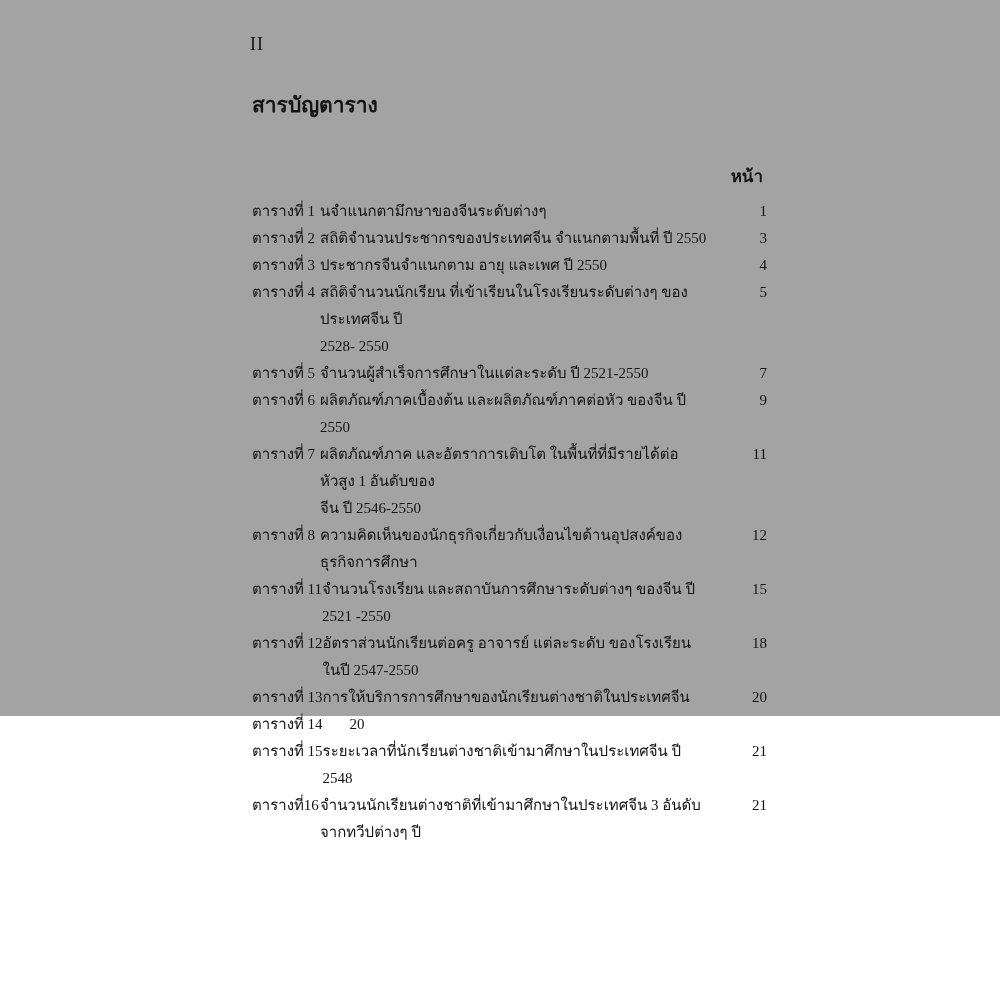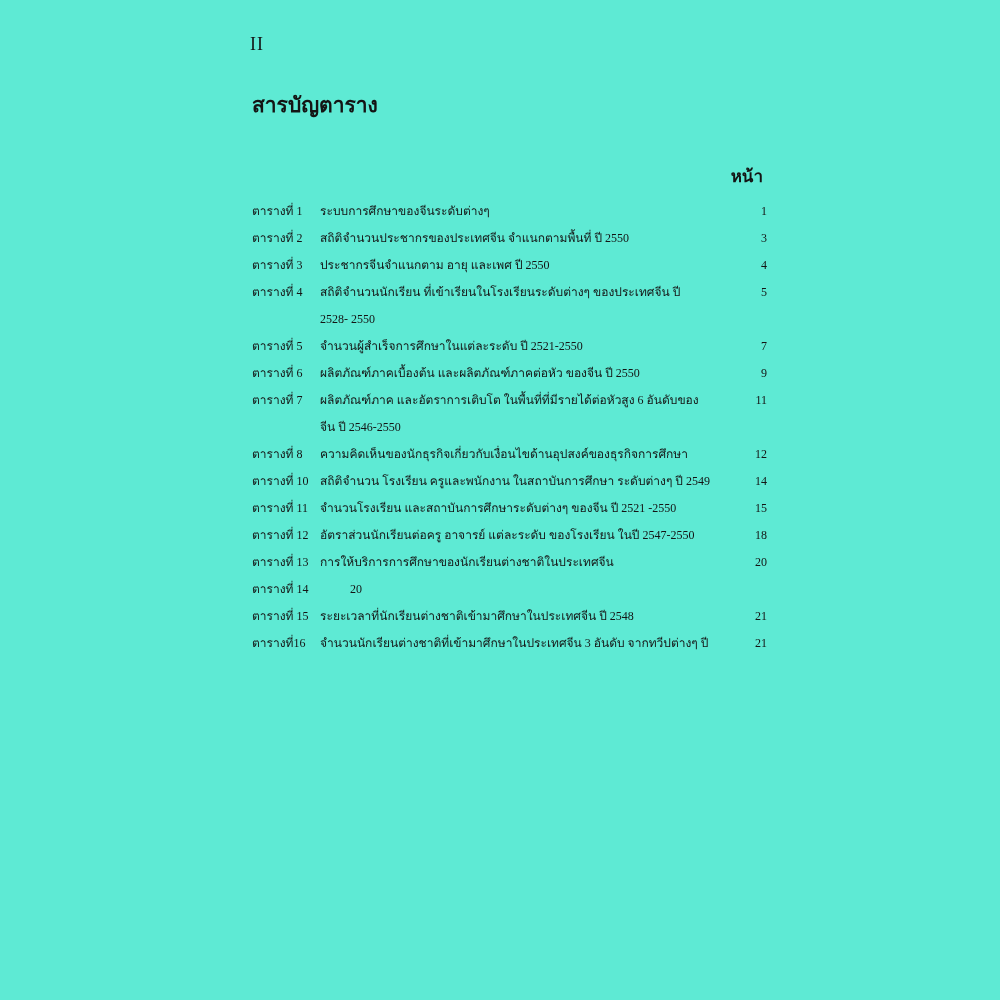--- a/index.html
+++ b/index.html
@@ -7,22 +7,22 @@
     width: 1000px;
     height: 1000px;
     background: #ffffff;
     font-family: "Liberation Serif", "DejaVu Serif", serif;
     color: #141414;
     overflow: hidden;
   }
   .sheet {
     position: relative;
     width: 1000px;
-    height: 1000px;
-    background: #5eead4;
+    height: 716px;
+    background: #a3a3a3;
   }
   .page-marker {
     position: absolute;
     left: 250px;
     top: 34px;
     font-size: 18px;
     letter-spacing: 1px;
   }
   .doc-title {
     position: absolute;
@@ -45,21 +45,21 @@
   }
   .toc {
     position: absolute;
     left: 252px;
     top: 198px;
     width: 515px;
   }
   .toc-row {
     display: flex;
     align-items: flex-start;
-    font-size: 12px;
+    font-size: 15px;
     line-height: 27px;
   }
   .toc-label {
     flex: 0 0 68px;
     white-space: nowrap;
   }
   .toc-desc {
     flex: 1 1 auto;
     padding-right: 14px;
   }
@@ -76,21 +76,21 @@
   <div class="page-marker">II</div>
 
   <div class="doc-title">สารบัญตาราง</div>
 
   <div class="page-col-header">หน้า</div>
 
   <div class="toc" id="toc-list">
     <div class="toc-row">
       <span class="toc-label">ตารางที่ 1</span>
       <span class="toc-desc">
-          <div>ระบบการศึกษาของจีนระดับต่างๆ</div>
+          <div>นจำแนกตามึกษาของจีนระดับต่างๆ</div>
         </span>
       <span class="toc-page">1</span>
     </div>
 
     <div class="toc-row">
       <span class="toc-label">ตารางที่ 2</span>
       <span class="toc-desc">
           <div>สถิติจำนวนประชากรของประเทศจีน จำแนกตามพื้นที่ ปี 2550</div>
         </span>
       <span class="toc-page">3</span>
@@ -125,42 +125,35 @@
       <span class="toc-label">ตารางที่ 6</span>
       <span class="toc-desc">
           <div>ผลิตภัณฑ์ภาคเบื้องต้น และผลิตภัณฑ์ภาคต่อหัว ของจีน ปี 2550</div>
         </span>
       <span class="toc-page">9</span>
     </div>
 
     <div class="toc-row">
       <span class="toc-label">ตารางที่ 7</span>
       <span class="toc-desc">
-          <div>ผลิตภัณฑ์ภาค และอัตราการเติบโต ในพื้นที่ที่มีรายได้ต่อหัวสูง 6 อันดับของ</div>
+          <div>ผลิตภัณฑ์ภาค และอัตราการเติบโต ในพื้นที่ที่มีรายได้ต่อหัวสูง 1 อันดับของ</div>
           <div>จีน ปี 2546-2550</div>
         </span>
       <span class="toc-page">11</span>
     </div>
 
     <div class="toc-row">
       <span class="toc-label">ตารางที่ 8</span>
       <span class="toc-desc">
           <div>ความคิดเห็นของนักธุรกิจเกี่ยวกับเงื่อนไขด้านอุปสงค์ของธุรกิจการศึกษา</div>
         </span>
       <span class="toc-page">12</span>
     </div>
 
 
-    <div class="toc-row">
-      <span class="toc-label">ตารางที่ 10</span>
-      <span class="toc-desc">
-          <div>สถิติจำนวน โรงเรียน ครูและพนักงาน ในสถาบันการศึกษา ระดับต่างๆ ปี 2549</div>
-        </span>
-      <span class="toc-page">14</span>
-    </div>
 
     <div class="toc-row">
       <span class="toc-label">ตารางที่ 11</span>
       <span class="toc-desc">
           <div>จำนวนโรงเรียน และสถาบันการศึกษาระดับต่างๆ ของจีน ปี 2521 -2550</div>
         </span>
       <span class="toc-page">15</span>
     </div>
 
     <div class="toc-row">

